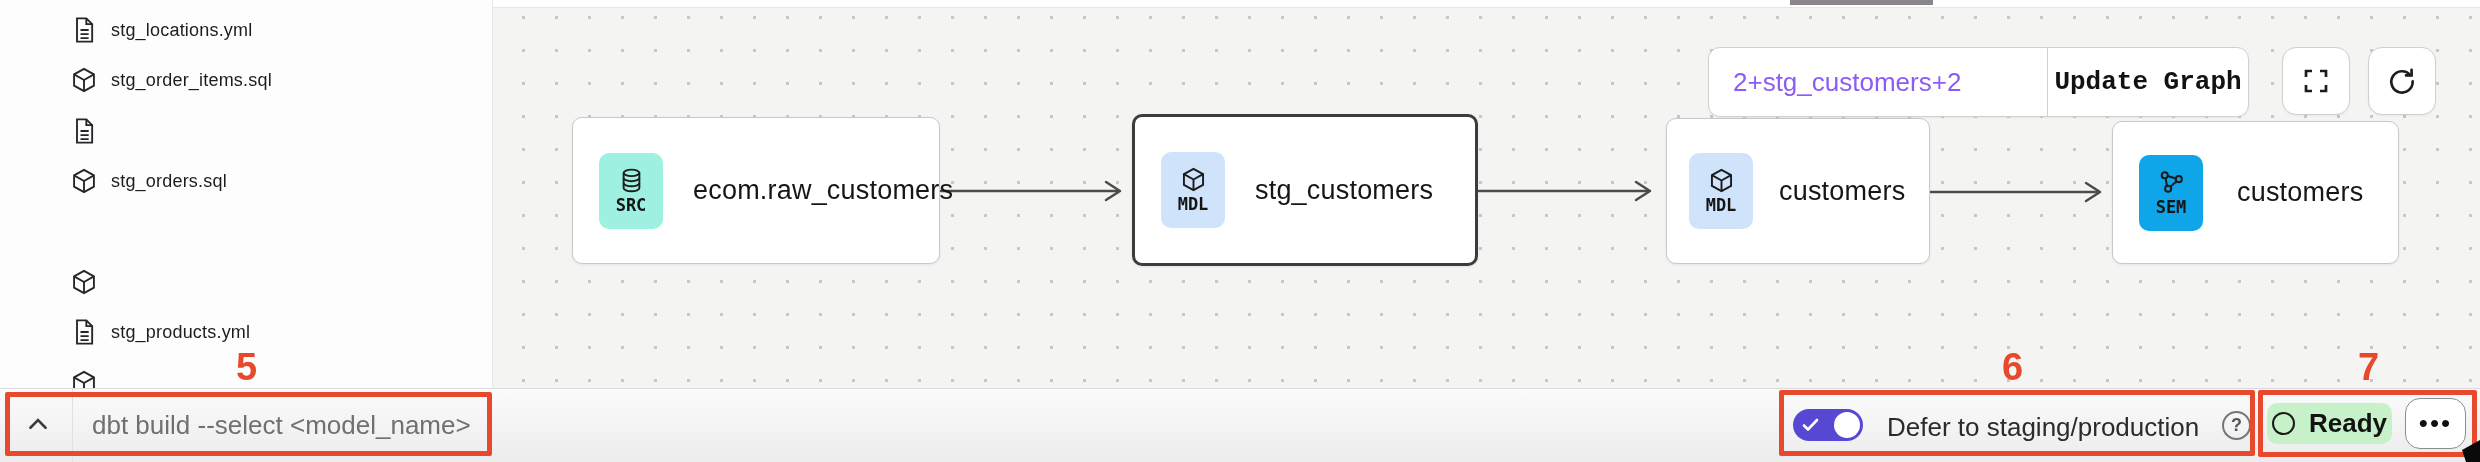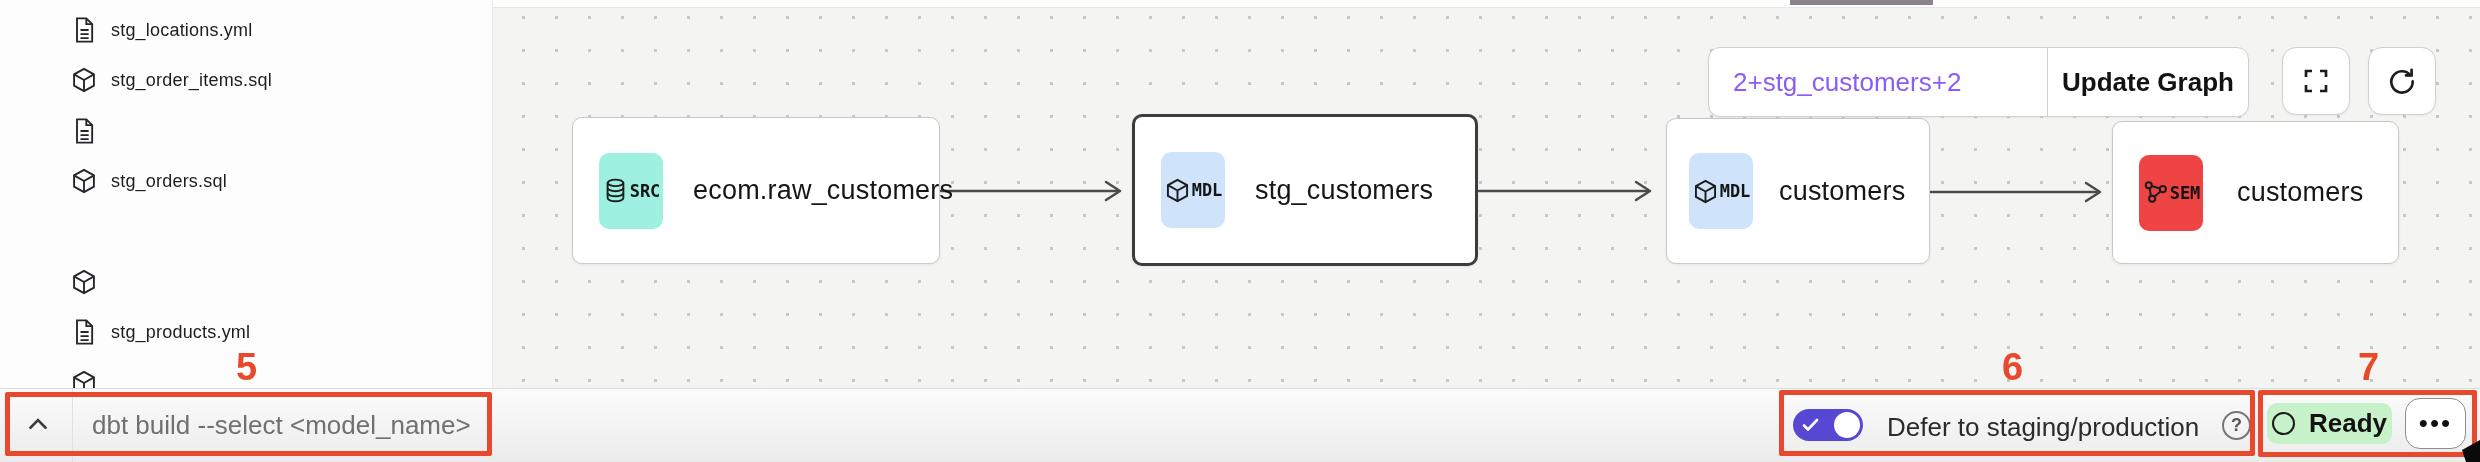--- a/index.html
+++ b/index.html
@@ -23,37 +23,37 @@
   .canvas { position:absolute; left:493px; top:8px; width:1987px; height:380px;
             background-color:#f4f4f3;
             background-image:radial-gradient(circle, #c7c7c5 1.6px, transparent 1.7px);
             background-size:33px 33px; background-position:14px 26px; }
 
   .edges { position:absolute; left:0; top:0; width:2480px; height:462px; pointer-events:none; }
 
   .node { position:absolute; background:#ffffff; border:1.5px solid #c9c9c9; border-radius:10px;
           display:flex; align-items:center; box-shadow:0 1px 3px rgba(0,0,0,.07); cursor:pointer; }
   .node.selected { border:3px solid #3c3c3c; }
-  .badge { border-radius:10px; width:64px; height:76px; display:flex; flex-direction:row;
+  .badge { border-radius:10px; width:64px; height:76px; display:flex; flex-direction:column;
            align-items:center; justify-content:center; gap:1px; flex:0 0 64px; }
   .badge svg { width:27px; height:27px; }
   .badge .btag { font-family:"DejaVu Sans Mono", monospace; font-size:17px; font-weight:600; color:#141414; }
   .badge.src { background:#9ef0e0; }
   .badge.mdl { background:#cfe4fa; }
-  .badge.sem { background:#ef4444; }
+  .badge.sem { background:#0ea5e9; }
   .node .nlabel { font-size:27px; font-weight:500; color:#161616; letter-spacing:.2px; }
 
   
   .selector-box { position:absolute; left:1708px; top:47px; width:541px; height:70px; background:#fff;
                   border:1.5px solid #d0d0cf; border-radius:12px; display:flex; align-items:stretch;
                   box-shadow:0 1px 2px rgba(0,0,0,.05); }
   .selector-input { border:none; outline:none; background:transparent; width:338px; padding-left:24px;
                     font-family:"Liberation Sans", sans-serif; font-size:26px; color:#8b5cf6; }
   .selector-div { width:0; border-left:1.5px solid #d0d0cf; }
-  .update-btn { flex:1; border:none; background:transparent; font-family:Liberation Sans, sans-serif;
+  .update-btn { flex:1; border:none; background:transparent; font-family:Liberation Mono, monospace;
                 font-size:26px; font-weight:600; color:#121212; cursor:pointer; border-radius:0 12px 12px 0; }
   .sq-btn { position:absolute; top:47px; width:68px; height:68px; background:#fff; border:1.5px solid #d0d0cf;
             border-radius:14px; display:flex; align-items:center; justify-content:center; cursor:pointer;
             box-shadow:0 1px 2px rgba(0,0,0,.05); }
   .sq-btn svg { width:32px; height:32px; }
 
   
   .bottombar { position:absolute; left:0; top:388px; width:2480px; height:74px;
                background:linear-gradient(180deg,#fbfbfb,#ececec); border-top:1px solid #dcdcdc; }
   .chev-btn { position:absolute; left:16px; top:404px; width:44px; height:42px; background:transparent;

